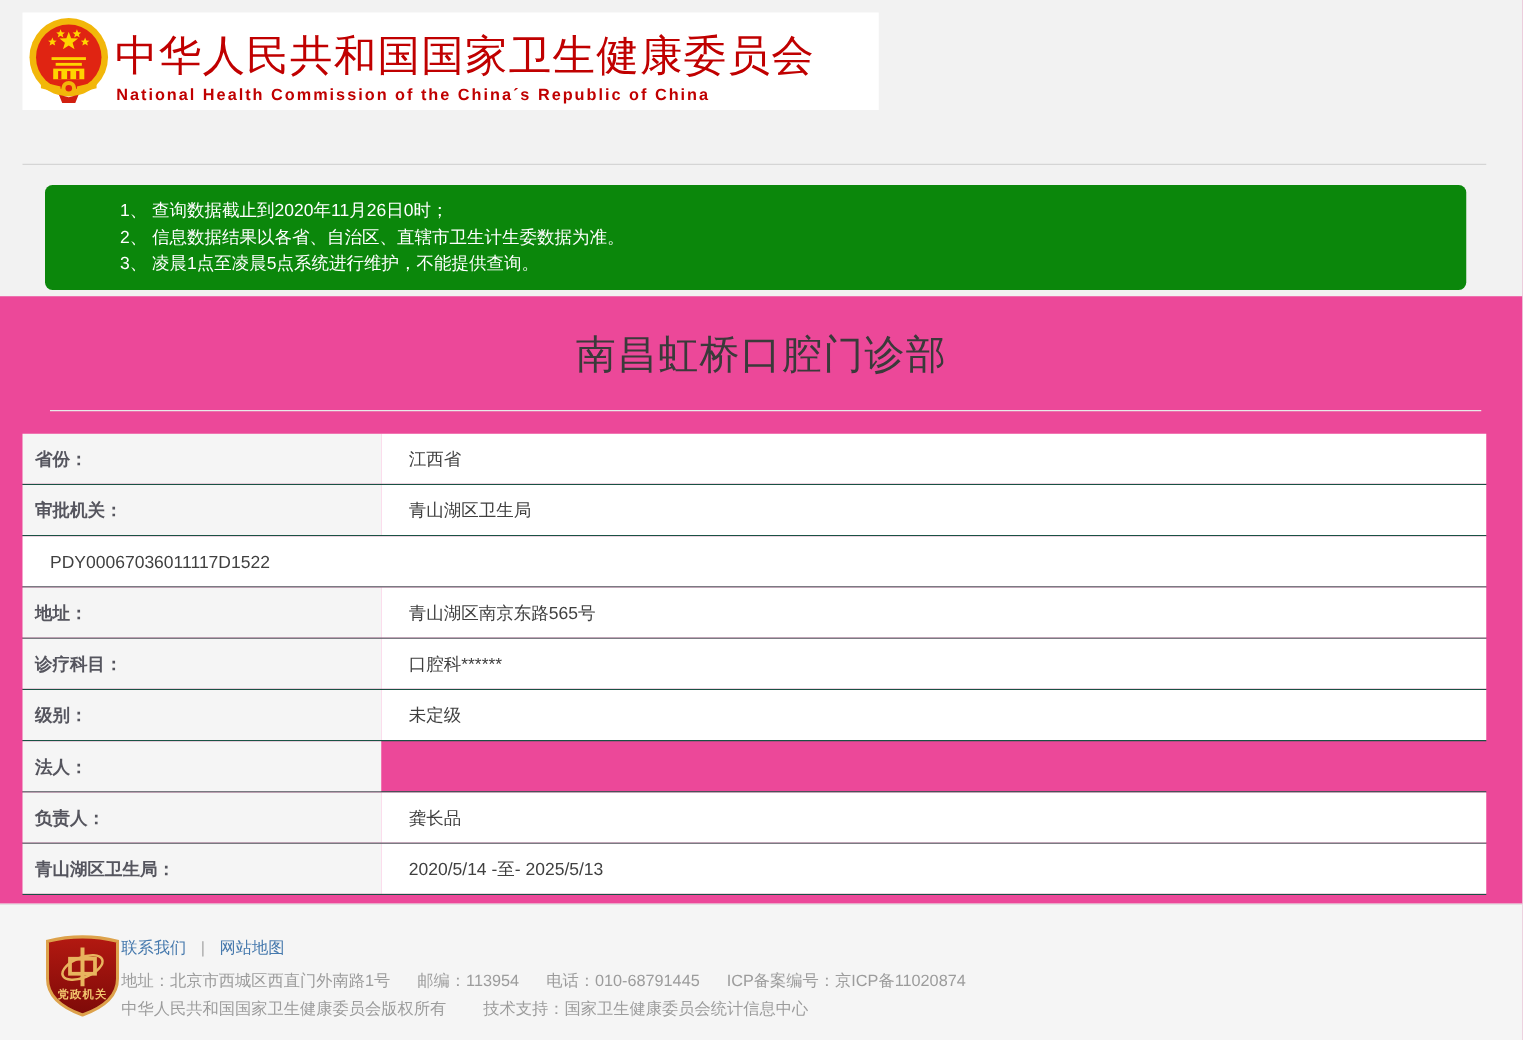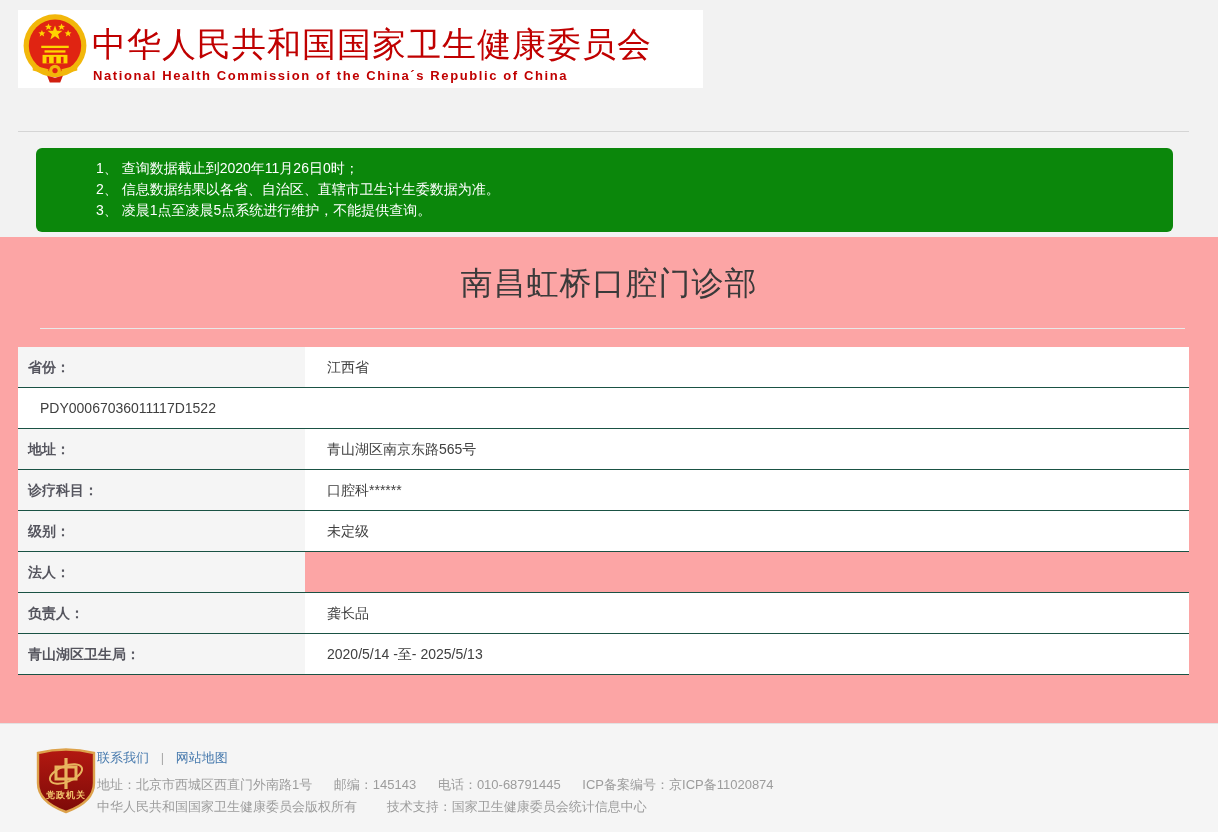--- a/index.html
+++ b/index.html
@@ -36,21 +36,21 @@
   .notice-box {
     position: absolute; left: 36px; top: 148px; width: 1137px; height: 84px;
     background: #0b870b; border-radius: 6px;
     padding: 10px 0 16px 60px; color: #ffffff;
   }
   .notice-line { font-size: 14px; line-height: 21px; white-space: nowrap; }
 
   
   .main-panel {
     position: absolute; left: 0; top: 237px; width: 1218px; height: 486px;
-    background: #fca5a5;
+    background: #ec4899;
   }
   .page-title {
     position: absolute; left: 0; top: 25px; width: 1218px;
     text-align: center; font-size: 32px; font-weight: 400; color: #3a3a3a;
     letter-spacing: 1px;
   }
   .title-divider {
     position: absolute; left: 40px; top: 91px; width: 1145px; height: 1px;
     background: #e8e8e8;
   }
@@ -130,20 +130,24 @@
   <div class="main-panel">
     <div class="page-title">南昌虹桥口腔门诊部</div>
     <div class="title-divider"></div>
 
     <div class="info-table">
       <div class="info-row">
         <div class="info-label">省份：</div>
         <div class="info-value">江西省</div>
       </div>
       <div class="info-row">
+        <div class="info-label">审批机关：</div>
+        <div class="info-value">青山湖区卫生局</div>
+      </div>
+      <div class="info-row">
         <div class="info-value">PDY00067036011117D1522</div>
       </div>
       <div class="info-row">
         <div class="info-label">地址：</div>
         <div class="info-value">青山湖区南京东路565号</div>
       </div>
       <div class="info-row">
         <div class="info-label">诊疗科目：</div>
         <div class="info-value">口腔科******</div>
       </div>
@@ -183,21 +187,21 @@
     </div>
 
     <div class="footer-links">
       <a class="footer-link">联系我们</a>
       <span class="link-sep">|</span>
       <a class="footer-link">网站地图</a>
     </div>
 
     <div class="footer-line footer-line1">
       <span class="seg">地址：北京市西城区西直门外南路1号</span>
-      <span class="seg">邮编：145143</span>
+      <span class="seg">邮编：113954</span>
       <span class="seg">电话：010-68791445</span>
       <span class="seg">ICP备案编号：京ICP备11020874</span>
     </div>
     <div class="footer-line footer-line2">
       <span class="seg">中华人民共和国国家卫生健康委员会版权所有</span>
       <span class="seg">技术支持：国家卫生健康委员会统计信息中心</span>
     </div>
   </div>
 
 </div>

